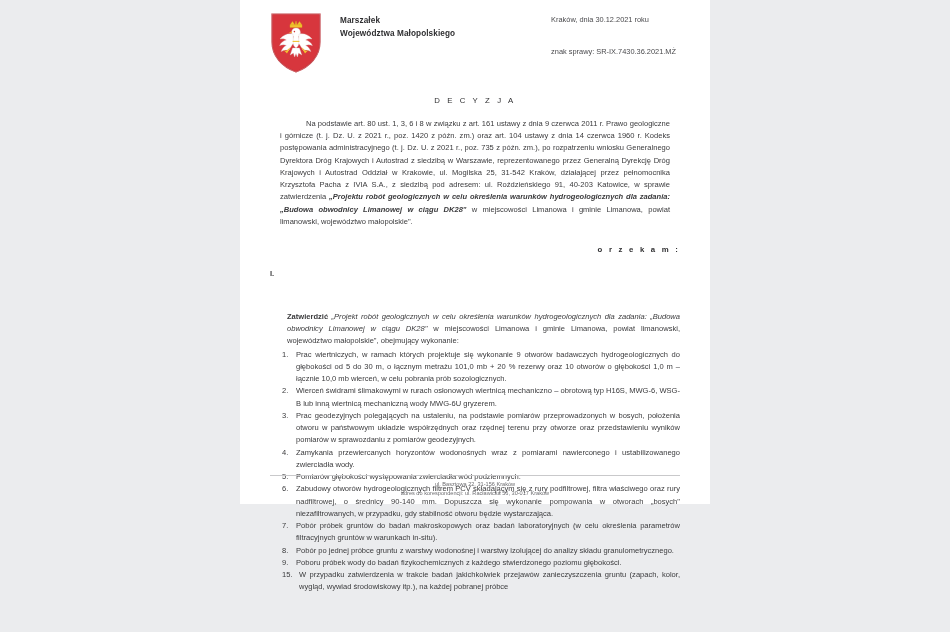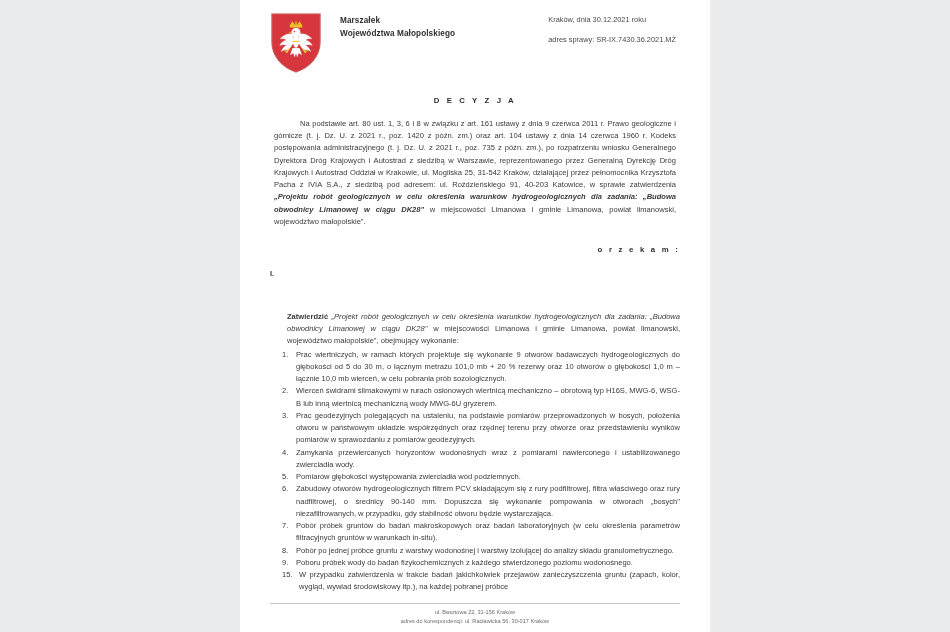--- a/index.html
+++ b/index.html
@@ -16,21 +16,21 @@
   #viewport {
     position: relative;
     width: 950px;
     height: 632px;
   }
   #page {
     position: absolute;
     left: 240px;
     top: 0;
     width: 470px;
-    height: 632px;
+    height: 504px;
     background: #ffffff;
     box-sizing: border-box;
     padding: 10px 30px 0 30px;
     color: #3a3a3c;
   }
 
   
   .doc-header {
     display: flex;
     align-items: flex-start;
@@ -59,49 +59,49 @@
   .authority div { white-space: nowrap; }
   .header-right {
     margin-left: auto;
     padding-top: 4px;
     padding-right: 4px;
     text-align: left;
     font-size: 7.4px;
     color: #4a4a4d;
     line-height: 1.5;
   }
-  .header-right .place-date { margin-bottom: 9px; white-space: nowrap; }
+  .header-right .place-date { margin-bottom: 21px; white-space: nowrap; }
   .header-right .case-no { white-space: nowrap; }
 
   
   .center-title {
     text-align: center;
     font-size: 7.8px;
-    font-weight: bold;
+    font-weight: normal;
     letter-spacing: 2.6px;
     margin: 14px 0 13px 0;
     color: #2f2f31;
   }
   .center-subtitle {
     text-align: right;
     font-size: 7.8px;
     font-weight: bold;
     letter-spacing: 2.2px;
     margin: 17px 0 14px 0;
     color: #2f2f31;
   }
 
   
   .intro {
     font-size: 7.55px;
     line-height: 1.62;
     text-align: justify;
     text-indent: 26px;
     color: #3a3a3c;
-    margin: 4px;
+    margin: 10px;
   }
   .bi { font-weight: bold; font-style: italic; }
 
   
   .roman-item {
     display: flex;
     font-size: 7.55px;
     line-height: 1.62;
     color: #3a3a3c;
     margin-top: 2px;
@@ -182,21 +182,21 @@
         </svg>
       </div>
 
       <div class="authority">
         <div>Marszałek</div>
         <div>Województwa Małopolskiego</div>
       </div>
 
       <div class="header-right">
         <div class="place-date">Kraków, dnia 30.12.2021 roku</div>
-        <div class="case-no">adres sprawy: SR-IX.7430.36.2021.MŻ</div>
+        <div class="case-no">znak sprawy: SR-IX.7430.36.2021.MŻ</div>
       </div>
     </div>
 
     <div class="center-title">D E C Y Z J A</div>
 
     <p class="intro"><span>Na podstawie art. 80 ust. 1, 3, 6 i 8 w związku z art. 161 ustawy z dnia 9 czerwca 2011 r. Prawo geologiczne i górnicze (t. j. Dz. U. z 2021 r., poz. 1420 z późn. zm.) oraz art. 104 ustawy z dnia 14 czerwca 1960 r. Kodeks postępowania administracyjnego (t. j. Dz. U. z 2021 r., poz. 735 z późn. zm.), po rozpatrzeniu wniosku Generalnego Dyrektora Dróg Krajowych i Autostrad z siedzibą w Warszawie, reprezentowanego przez Generalną Dyrekcję Dróg Krajowych i Autostrad Oddział w Krakowie, ul. Mogilska 25, 31-542 Kraków, działającej przez pełnomocnika Krzysztofa Pacha z IVIA S.A., z siedzibą pod adresem: ul. Roździeńskiego 91, 40-203 Katowice, w sprawie zatwierdzenia </span><span class="bi">„Projektu robót geologicznych w celu określenia warunków hydrogeologicznych dla zadania: „Budowa obwodnicy Limanowej w ciągu DK28"</span><span> w miejscowości Limanowa i gminie Limanowa, powiat limanowski, województwo małopolskie".</span></p>
 
     <div class="center-subtitle">o r z e k a m :</div>
 
     <div class="roman-item">
@@ -232,21 +232,21 @@
       <li>
           <span class="num">7.</span>
           <span class="txt">Pobór próbek gruntów do badań makroskopowych oraz badań laboratoryjnych (w celu określenia parametrów filtracyjnych gruntów w warunkach in-situ).</span>
         </li>
       <li>
           <span class="num">8.</span>
           <span class="txt">Pobór po jednej próbce gruntu z warstwy wodonośnej i warstwy izolującej do analizy składu granulometrycznego.</span>
         </li>
       <li>
           <span class="num">9.</span>
-          <span class="txt">Poboru próbek wody do badań fizykochemicznych z każdego stwierdzonego poziomu wodonośnego.</span>
+          <span class="txt">Poboru próbek wody do badań fizykochemicznych z każdego stwierdzonego poziomu głębokości.</span>
         </li>
       <li class="wide">
           <span class="num">15.</span>
           <span class="txt">W przypadku zatwierdzenia w trakcie badań jakichkolwiek przejawów zanieczyszczenia gruntu (zapach, kolor, wygląd, wywiad środowiskowy itp.), na każdej pobranej próbce</span>
         </li>
     </ol>
 
     <div class="doc-footer">
       <div>ul. Basztowa 22, 31-156 Kraków</div>
       <div>adres do korespondencji: ul. Racławicka 56, 30-017 Kraków</div>

